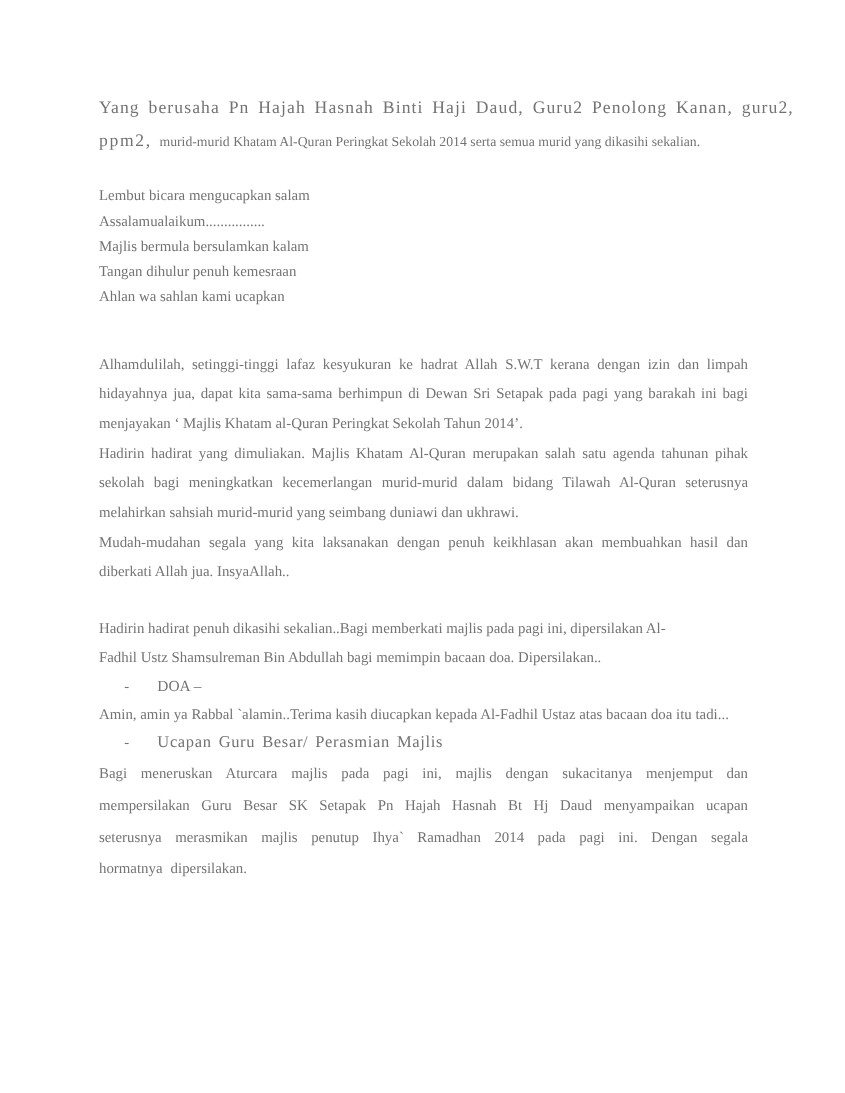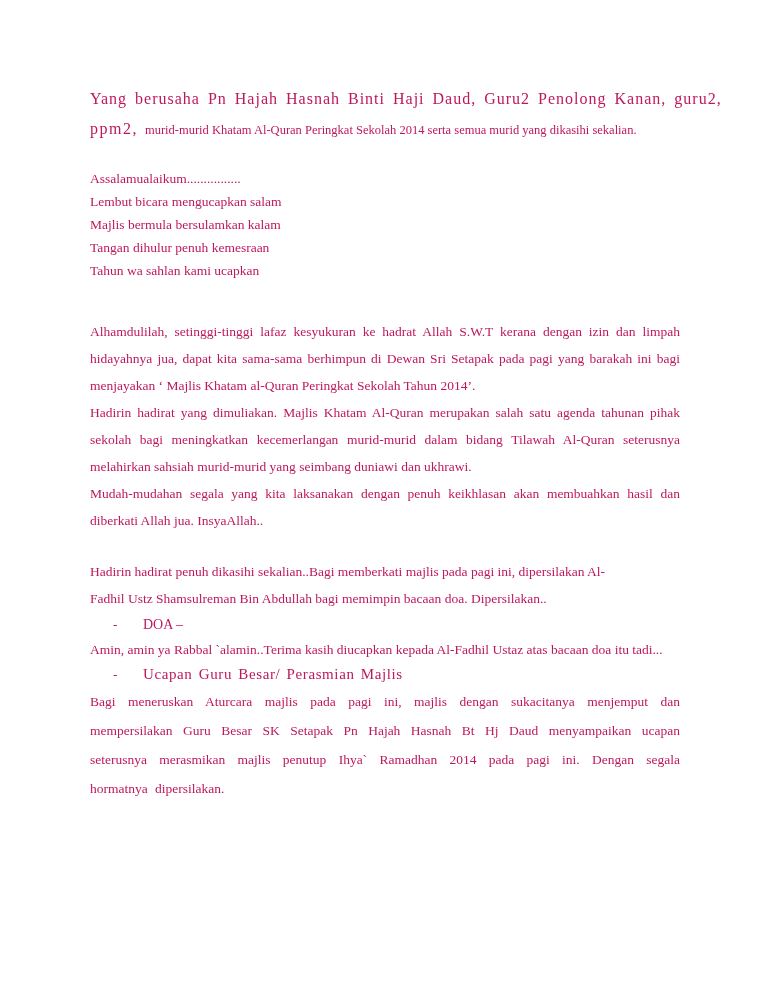--- a/index.html
+++ b/index.html
@@ -8,21 +8,21 @@
     background: #ffffff;
   }
   .page {
     position: relative;
     width: 768px;
     height: 994px;
     box-sizing: border-box;
     background: #ffffff;
     padding: 84px 88px 0 90px;
     font-family: "Liberation Serif", serif;
-    color: #be185d;
+    color: #737373;
     overflow: hidden;
   }
   p { margin: 0; }
 
   
   .salut-line1 {
     font-size: 16px;
     line-height: 30px;
     letter-spacing: 1px;
     word-spacing: 3px;
@@ -111,25 +111,25 @@
 <div class="page">
 
   <div class="salutation">
     <div class="salut-line1">Yang berusaha Pn Hajah Hasnah Binti Haji Daud, Guru2 Penolong Kanan, guru2,</div>
     <div class="salut-line2">
       <span class="ppm2">ppm2,</span><span class="salut-rest">murid-murid Khatam Al-Quran Peringkat Sekolah 2014 serta semua murid yang dikasihi sekalian.</span>
     </div>
   </div>
 
   <div class="poem">
+    <div class="poem-line">Lembut bicara mengucapkan salam</div>
     <div class="poem-line">Assalamualaikum................</div>
-    <div class="poem-line">Lembut bicara mengucapkan salam</div>
     <div class="poem-line">Majlis bermula bersulamkan kalam</div>
     <div class="poem-line">Tangan dihulur penuh kemesraan</div>
-    <div class="poem-line">Tahun wa sahlan kami ucapkan</div>
+    <div class="poem-line">Ahlan wa sahlan kami ucapkan</div>
   </div>
 
   <div class="speech">
     <p>Alhamdulilah, setinggi-tinggi lafaz kesyukuran ke hadrat Allah S.W.T kerana dengan izin dan limpah hidayahnya jua, dapat kita sama-sama berhimpun di Dewan Sri Setapak pada pagi yang barakah ini bagi menjayakan ‘ Majlis Khatam al-Quran Peringkat Sekolah Tahun 2014’.</p>
     <p>Hadirin hadirat yang dimuliakan. Majlis Khatam Al-Quran merupakan salah satu agenda tahunan pihak sekolah bagi meningkatkan kecemerlangan murid-murid dalam bidang Tilawah Al-Quran seterusnya melahirkan sahsiah murid-murid yang seimbang duniawi dan ukhrawi.</p>
     <p>Mudah-mudahan segala yang kita laksanakan dengan penuh keikhlasan akan membuahkan hasil dan diberkati Allah jua. InsyaAllah..</p>
   </div>
 
   <div class="section">
 

